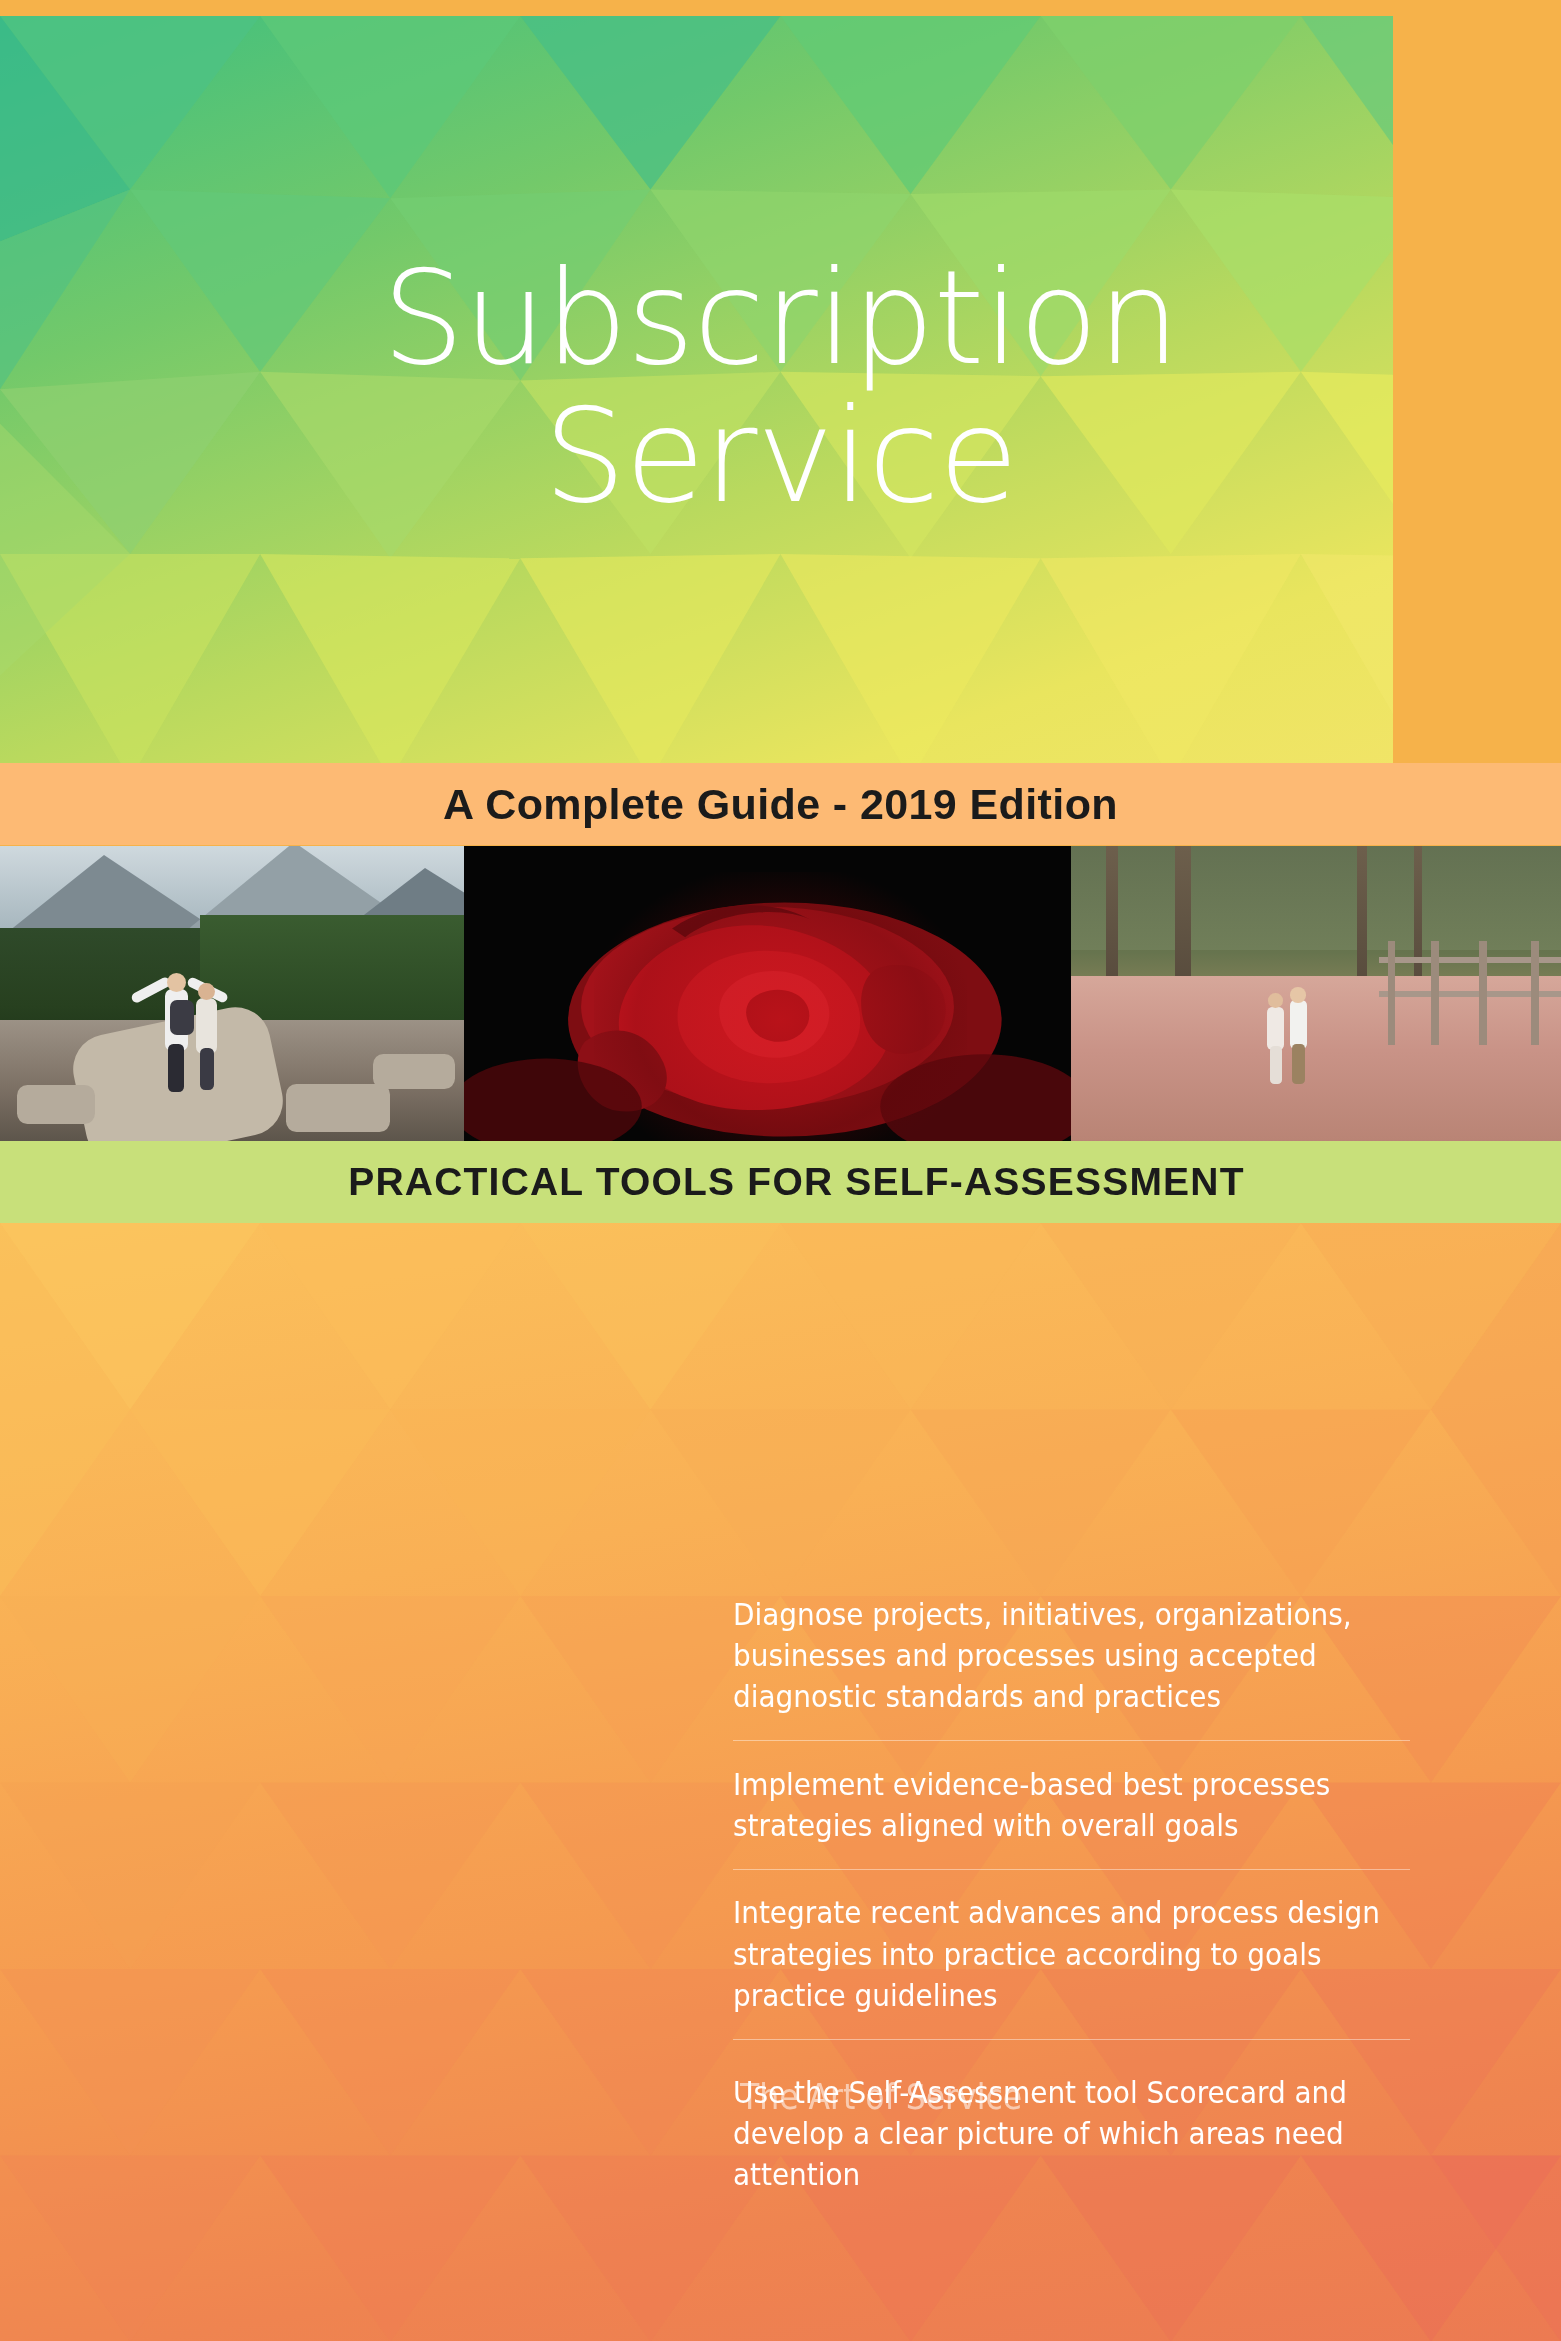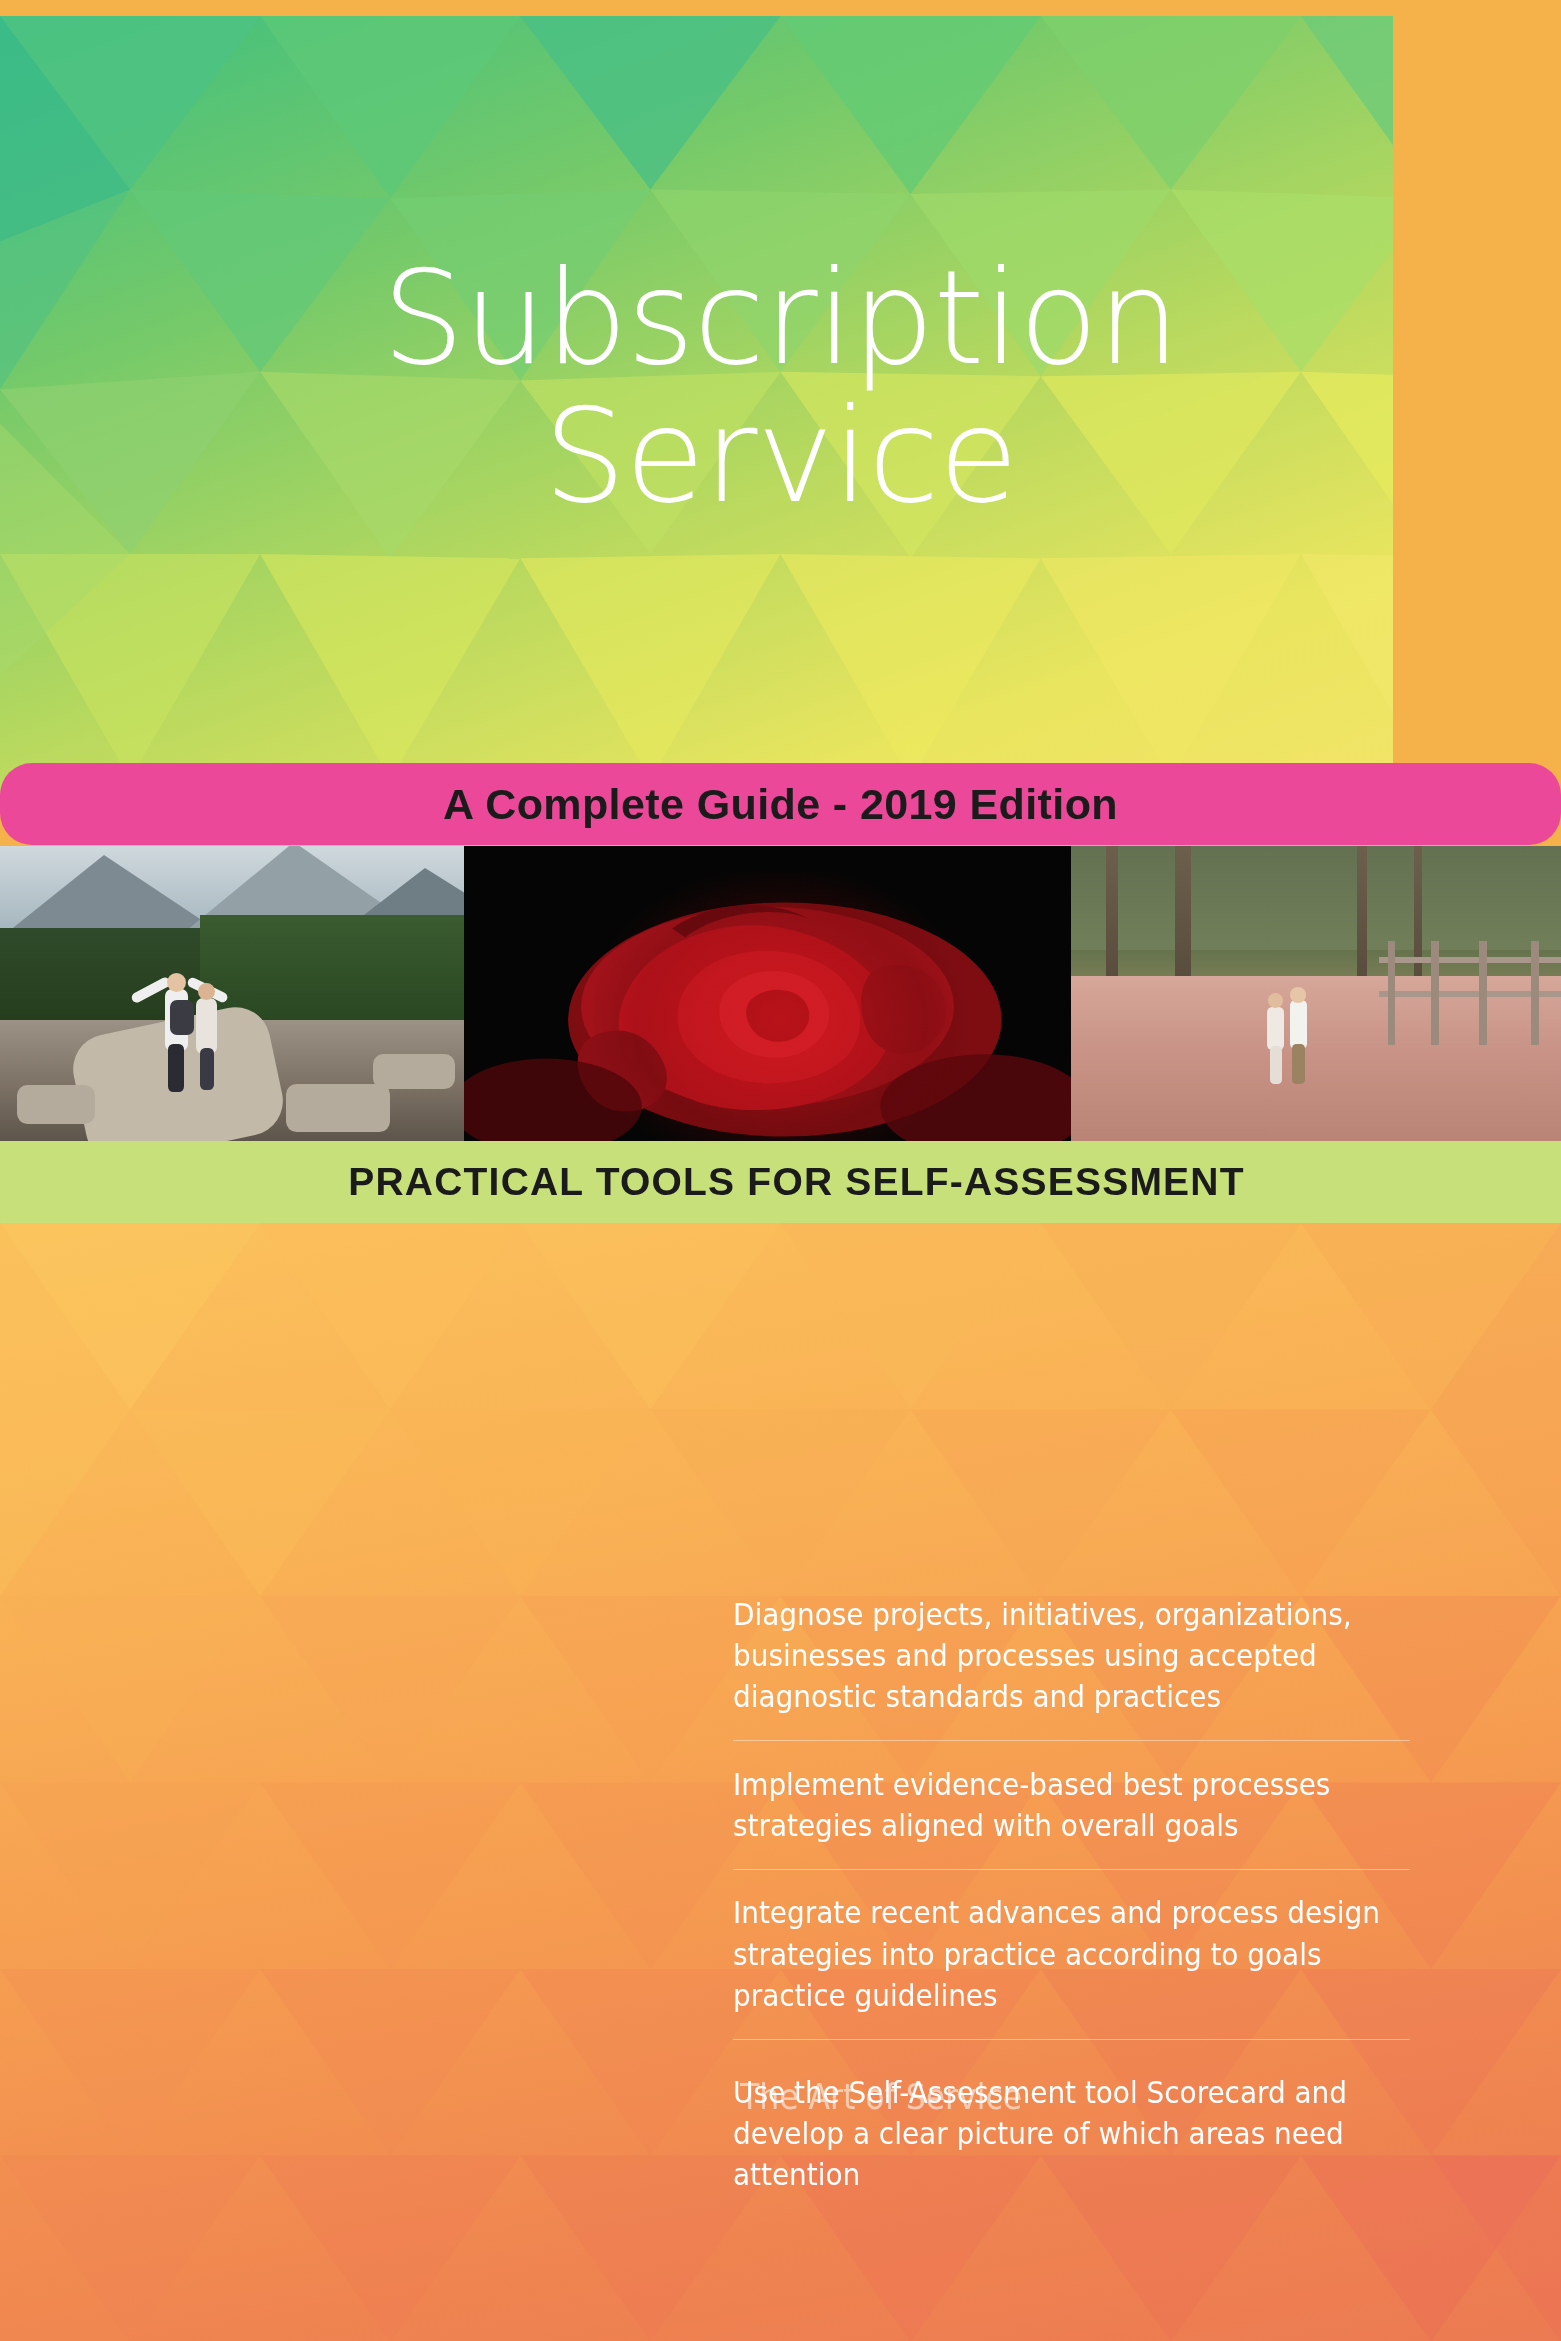--- a/index.html
+++ b/index.html
@@ -28,25 +28,24 @@
     overflow: hidden;
     background: linear-gradient(160deg, #3fbf7f 0%, #73c96a 28%, #b9d95e 58%, #e9e55e 82%, #f2e468 100%);
   }
 
   
   .subtitle-bar {
     position: absolute;
     left: 0; top: 763px;
     width: 1561px;
     height: 82px;
-    background: #ec4899;
+    background: #fdba74;
     display: flex;
     align-items: center;
     justify-content: center;
-    border-radius: 32px;
   }
   .subtitle-bar .subtitle {
     font-size: 43px;
     font-weight: bold;
     color: #1b1b1b;
     letter-spacing: 0.4px;
     white-space: nowrap;
   }
 
   

